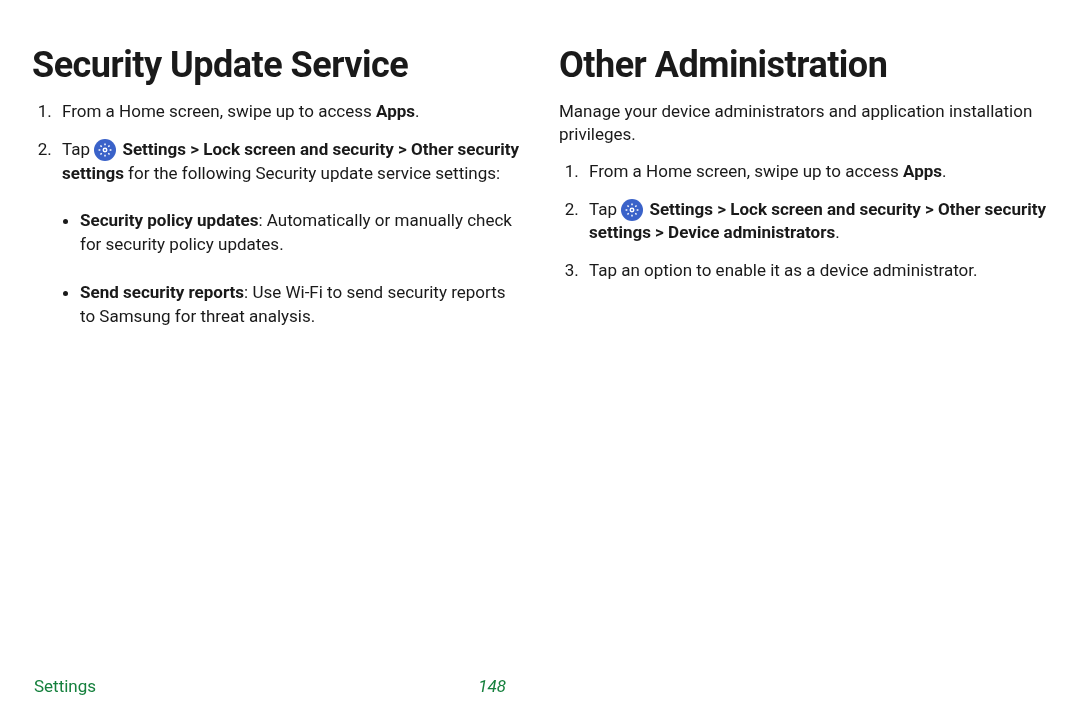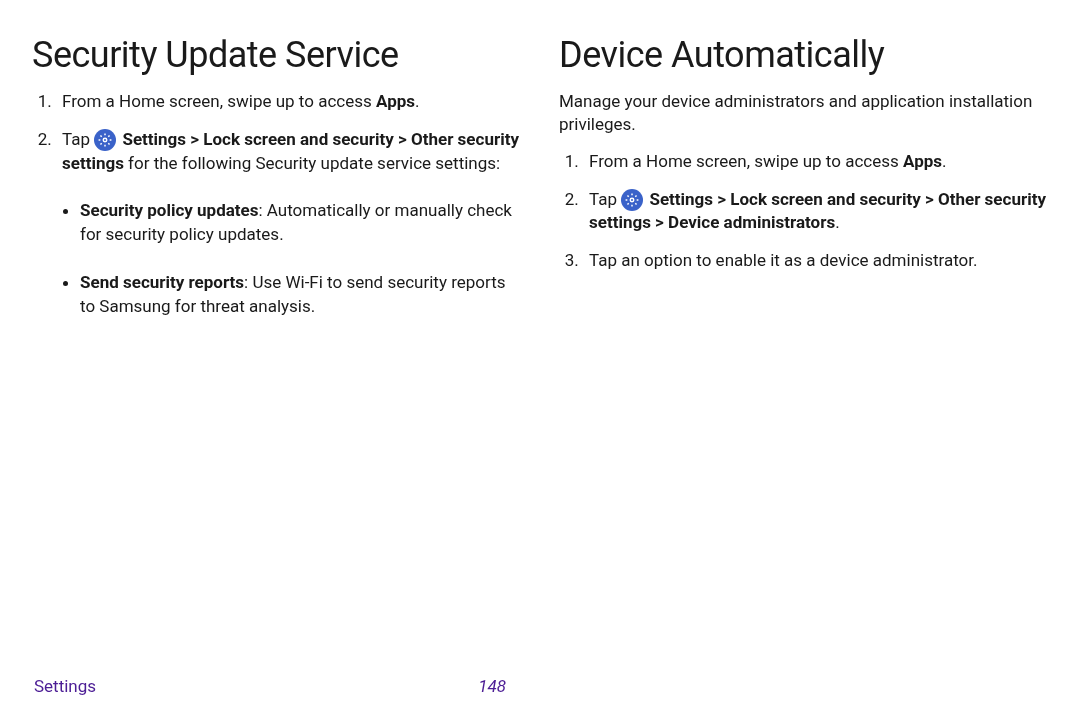--- a/index.html
+++ b/index.html
@@ -16,22 +16,22 @@
   .columns {
     display: flex;
     gap: 38px;
   }
   .col {
     flex: 1;
     min-width: 0;
   }
   h1 {
     font-size: 36px;
-    font-weight: 400;
-    margin: 6px 0 14px 0;
+    font-weight: 700;
+    margin: 16px 0 14px 0;
     letter-spacing: -0.5px;
     white-space: nowrap;
   }
   .intro {
     font-size: 17px;
     line-height: 1.35;
     margin: 0 0 14px 0;
   }
   ol {
     margin: 0;
@@ -81,21 +81,21 @@
     margin-right: 2px;
   }
   .footer {
     position: absolute;
     bottom: 24px;
     left: 32px;
     right: 32px;
     display: flex;
     justify-content: space-between;
     font-size: 17px;
-    color: #4c1d95;
+    color: #15803d;
     padding: 0 2px;
     gap: 44px;
   }
   .footer-page { margin-right: 540px; font-style: italic; }
 </style>
 </head>
 <body>
 
 <div class="columns">
   <div class="col">
@@ -118,21 +118,21 @@
           </li>
           <li>
             <b>Send security reports</b><span>: Use Wi-Fi to send security reports to Samsung for threat analysis.</span>
           </li>
         </ul>
       </li>
     </ol>
   </div>
 
   <div class="col">
-    <h1>Device Automatically</h1>
+    <h1>Other Administration</h1>
     <p class="intro">Manage your device administrators and application installation privileges.</p>
     <ol>
       <li>
         <span>From a Home screen, swipe up to access </span><b>Apps</b><span>.</span>
       </li>
       <li>
         <span>Tap </span><span class="icon-settings">
             <svg width="14" height="14" viewBox="0 0 24 24" fill="none" stroke="#fff" stroke-width="2.5">
               <circle cx="12" cy="12" r="3"></circle>
               <path d="M12 1v3M12 20v3M4.22 4.22l2.12 2.12M17.66 17.66l2.12 2.12M1 12h3M20 12h3M4.22 19.78l2.12-2.12M17.66 6.34l2.12-2.12"></path>

